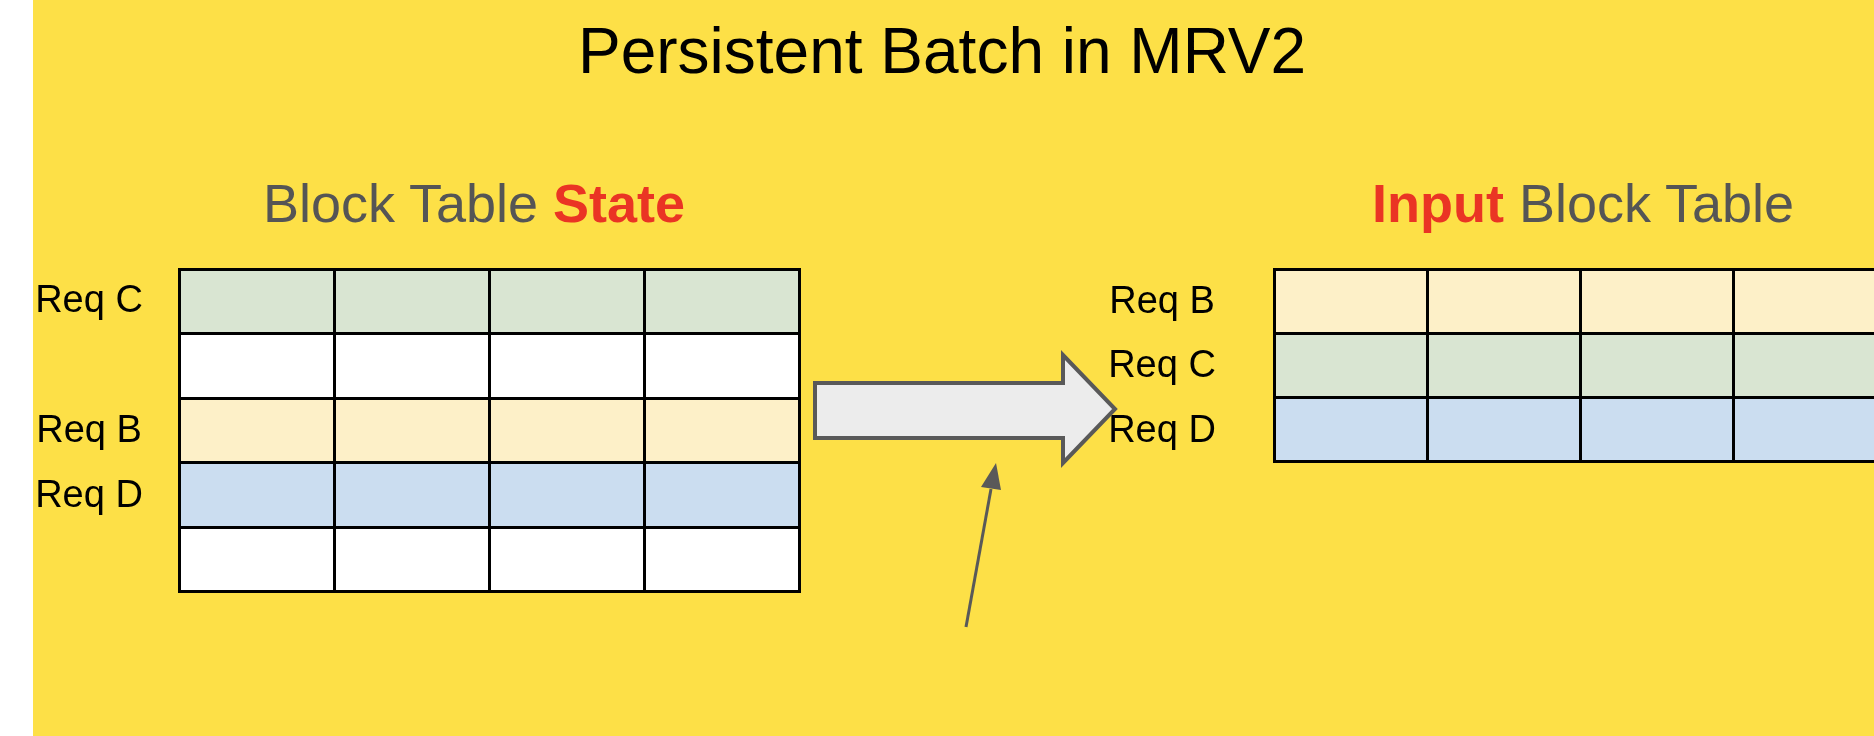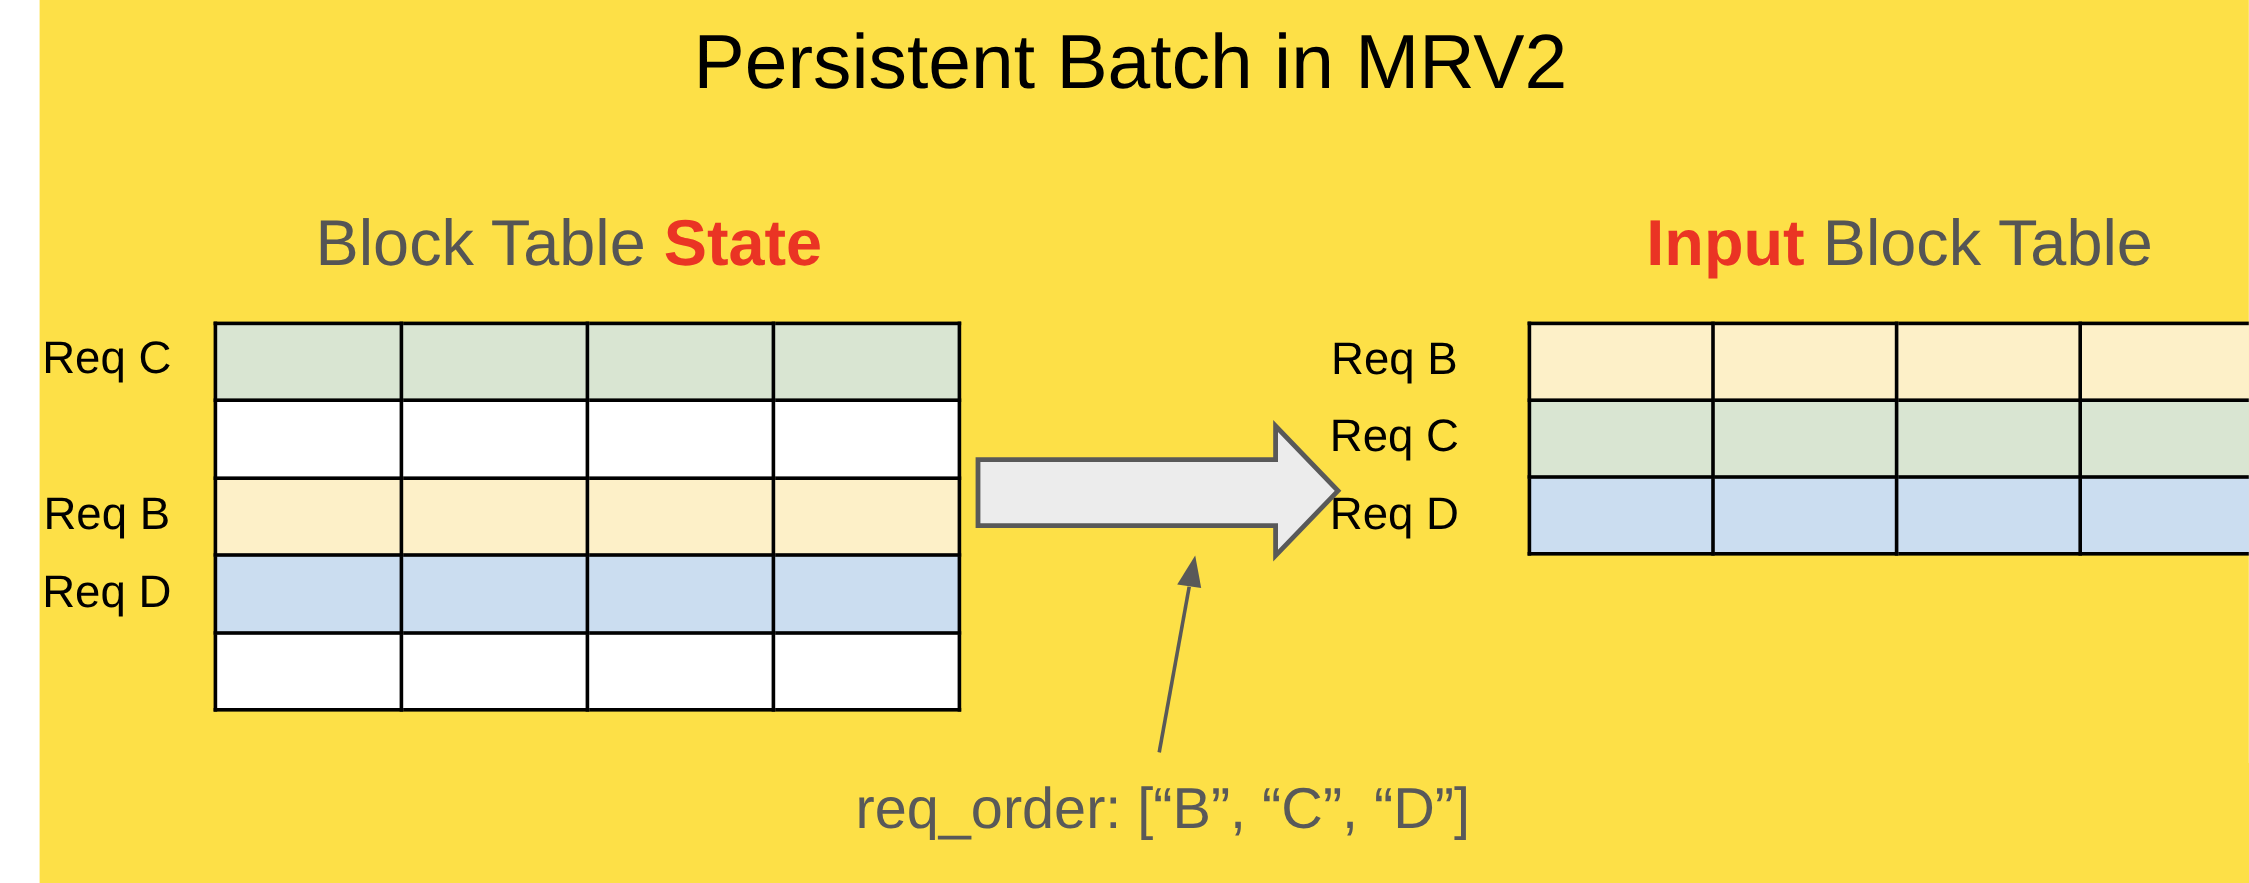--- a/index.html
+++ b/index.html
@@ -128,15 +128,14 @@
   <div class="row-label right" style="top:343px;">Req C</div>
   <div class="row-label right" style="top:408px;">Req D</div>
 
   <svg class="overlay" width="1874" height="736" viewBox="0 0 1874 736">
     <polygon points="782,383 1030,383 1030,355 1082,409 1030,463 1030,438 782,438" style="fill:var(--arrow_fill); stroke:var(--arrow_border); stroke-width:4; stroke-linejoin:miter;"></polygon>
     <line x1="933" y1="627" x2="958" y2="489" style="stroke:var(--annotation_gray); stroke-width:3;"></line>
     <polygon points="963,463 968,490 948,487" style="fill:var(--annotation_gray);"></polygon>
   </svg>
 
 
-  <div class="annotation">req_order: [“B”, “C”, “D”]</div>
 
 </div>
 
 </body></html>

